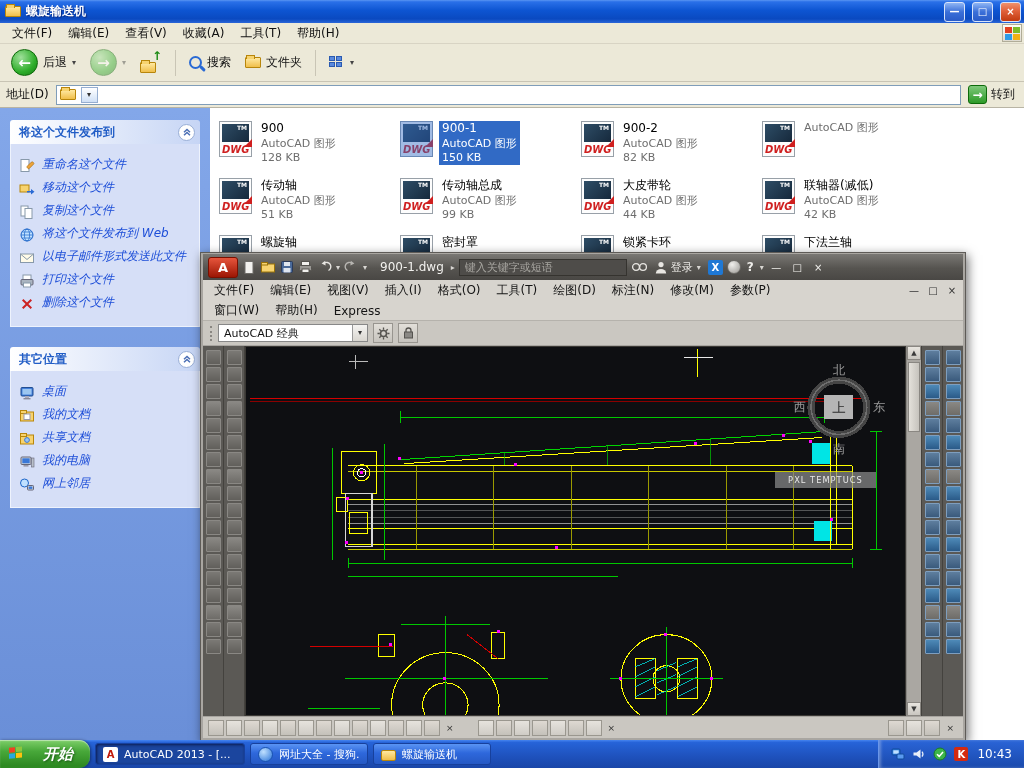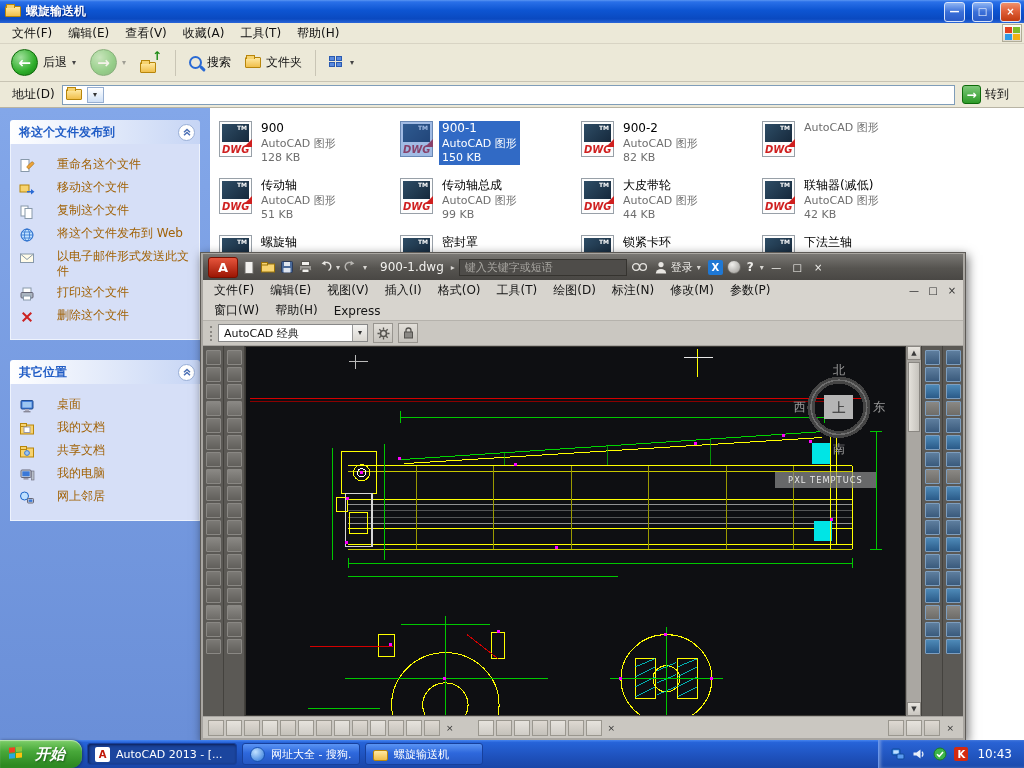--- a/index.html
+++ b/index.html
@@ -32,36 +32,36 @@
 .tsep {width:1px; height:26px; background:#c9c5b5; margin:0 4px;}
 .tbtn {display:flex; align-items:center; gap:5px; padding:3px 5px;}
 .upwrap {position:relative; width:22px; height:20px;}
 .upwrap .folder-ico {position:absolute; bottom:0; left:0;}
 .uparrow {position:absolute; top:-3px; right:0; color:#1d8a14; font-weight:bold; font-size:12px; line-height:1;}
 .mag {width:13px; height:13px; border:2px solid #2a6ad4; border-radius:50%; position:relative;}
 .mag::after {content:""; position:absolute; width:7px; height:3px; background:#2a6ad4; right:-6px; bottom:-3px; transform:rotate(45deg); border-radius:2px;}
 .views-icon {width:16px; height:14px; display:grid; grid-template-columns:6px 6px; grid-template-rows:5px 5px; gap:1px;}
 .views-icon i {background:#5a8ade; border:1px solid #2a5ab0;}
 
-.addressbar {height:26px; background:#ece9d8; border-bottom:1px solid #b8b4a4; display:flex; align-items:center; padding:0 12px; gap:7px; flex:0 0 26px;}
+.addressbar {height:26px; background:#ece9d8; border-bottom:1px solid #b8b4a4; display:flex; align-items:center; padding:0 6px; gap:7px; flex:0 0 26px;}
 .addr-box {flex:1; height:20px; background:#fff; border:1px solid #7f9db9; display:flex; align-items:center; padding:0 2px 0 3px; gap:5px;}
 .addr-text {font-family:"DejaVu Sans Mono","Liberation Mono",monospace; font-size:11px; flex:1; white-space:nowrap; overflow:hidden; color:#000;}
 .addr-drop {width:17px; height:16px; background:linear-gradient(#fff,#cfe0f6); border:1px solid #96aed0; font-size:8px; display:flex; align-items:center; justify-content:center; color:#333;}
 .go-btn {display:flex; align-items:center; gap:4px; padding-right:3px;}
 .go-icon {width:19px; height:19px; border-radius:3px; background:linear-gradient(#7ec87a,#2d9a28); border:1px solid #0d6a0a; color:#fff; display:flex; align-items:center; justify-content:center; font-weight:bold; font-size:12px;}
 
 .content {flex:1; display:flex; min-height:0; background:#fff;}
 .sidebar {width:210px; flex:0 0 210px; background:linear-gradient(180deg,#83a7e9,#6a8fd8); padding:12px 10px; overflow:hidden;}
 .panel {margin-bottom:20px;}
 .panel-h {height:24px; border-radius:3px 3px 0 0; background:linear-gradient(90deg,#ffffff,#c6d5f5); display:flex; align-items:center; padding:0 5px 0 9px; color:#215dc6; font-weight:bold;}
 .panel-h .ptitle {flex:1;}
 .chev {width:17px; height:17px; border-radius:50%; background:#fff; border:1px solid #98aed6; display:flex; align-items:center; justify-content:center; flex:0 0 17px;}
 .chev svg {display:block;}
 .panel-b {background:#d6dff7; border:1px solid #eef3fd; border-top:none; padding:7px 6px 8px;}
-.titem {display:flex; gap:22px; margin:6px 2px; color:#a16207; align-items:flex-start; line-height:1.25; font-size:12px;}
+.titem {display:flex; gap:7px; margin:6px 2px; color:#1d4ed8; align-items:flex-start; line-height:1.25; font-size:12px;font-style:italic;}
 .titem svg {flex:0 0 16px; margin-top:1px;}
 
 .filelist {flex:1; background:#fff; padding:12px 0 0 8px; display:grid; grid-template-columns:repeat(4,181px); grid-auto-rows:57px; align-content:start; overflow:hidden;}
 .tile {display:flex; gap:6px; align-items:flex-start; padding:1px; overflow:hidden;}
 .dwg {width:33px; height:36px; position:relative; background:#fdfdfd; border:1px solid #98a0a8; flex:0 0 33px;}
 .dwg .pv {position:absolute; left:2px; right:2px; top:2px; height:18px; background:linear-gradient(135deg,#2e4d66,#16293c);}
 .dwg .tm {position:absolute; top:3px; right:4px; color:#fff; font-size:6px; font-weight:bold; line-height:1;}
 .dwg .dg {position:absolute; left:2px; bottom:1px; color:#cf1f1f; font-weight:bold; font-size:10px; line-height:1; font-style:italic;}
 .dwg .curl {position:absolute; right:-1px; bottom:9px; width:0; height:0; border-left:8px solid transparent; border-bottom:8px solid #cf1f1f;}
 .txt {display:flex; flex-direction:column; font-size:11px; color:#6e6e6e; padding:0 3px; line-height:1.3; min-width:0;}
@@ -110,21 +110,21 @@
 .sthumb {position:absolute; top:2px; left:1px; right:1px; height:70px; background:linear-gradient(90deg,#e4e1db,#c6c3bd); border:1px solid #8a8782;}
 .acad-bottom {height:22px; flex:0 0 22px; background:#cac7c1; border-top:1px solid #a8a5a0; display:flex; align-items:center; gap:2px; padding:0 5px;}
 .bcell {width:16px; height:16px; background:linear-gradient(#e6e3dd,#cfccc6); border:1px solid #9a978f;}
 .bcell:nth-child(odd) {background:linear-gradient(#ded9d2,#c4c1ba);}
 .bx {font-size:9px; color:#333; padding:0 4px;}
 .bgap {width:16px;}
 .bright {margin-left:auto; display:flex; gap:2px; align-items:center;}
 
 
 .taskbar {position:absolute; left:0; right:0; bottom:0; height:28px; background:linear-gradient(180deg,#4584f0 0%,#2663d8 9%,#1e51bc 60%,#1a46a8 100%); display:flex; align-items:center; z-index:50;}
-.start {height:28px; padding:0 17px 0 9px; display:flex; align-items:center; gap:10px; color:#fff; font-weight:bold; font-style:italic; font-size:15px; background:linear-gradient(180deg,#7ecf6a 0%,#48a83a 40%,#2e8a22 90%); border-radius:0 11px 11px 0; box-shadow:1px 0 3px rgba(0,0,0,.4), inset 0 1px 1px rgba(255,255,255,.5); text-shadow:1px 1px 2px rgba(0,40,0,.5);}
+.start {height:28px; padding:0 17px 0 9px; display:flex; align-items:center; gap:18px; color:#fff; font-weight:bold; font-style:italic; font-size:15px; background:linear-gradient(180deg,#7ecf6a 0%,#48a83a 40%,#2e8a22 90%); border-radius:0 11px 11px 0; box-shadow:1px 0 3px rgba(0,0,0,.4), inset 0 1px 1px rgba(255,255,255,.5); text-shadow:1px 1px 2px rgba(0,40,0,.5);}
 .flag {width:16px; height:14px; display:grid; grid-template-columns:6px 6px; grid-template-rows:5px 5px; gap:1px; transform:skewY(-6deg);}
 .flag i:nth-child(1){background:#ef4123}.flag i:nth-child(2){background:#8cc63f}
 .flag i:nth-child(3){background:#27a8e0}.flag i:nth-child(4){background:#ffc20e}
 .task {height:22px; margin-left:5px; width:150px; display:flex; align-items:center; gap:6px; padding:0 7px; color:#fff; font-size:11px; background:linear-gradient(180deg,#5a94f4,#2e68dc 45%,#2558c4); border:1px solid #17409c; border-radius:3px; white-space:nowrap; overflow:hidden;}
 .task.t2 {width:118px;}
 .task.t3 {width:118px;}
 .task.pressed {background:#1b459e; box-shadow:inset 1px 1px 3px rgba(0,0,30,.6);}
 .task .tlbl {overflow:hidden; white-space:nowrap;}
 .ticon {width:15px; height:15px; flex:0 0 15px; border-radius:2px; display:flex; align-items:center; justify-content:center; font-size:10px; font-weight:bold;}
 .ticon.acadic {background:#fff; color:#c01808; font-style:normal;}

